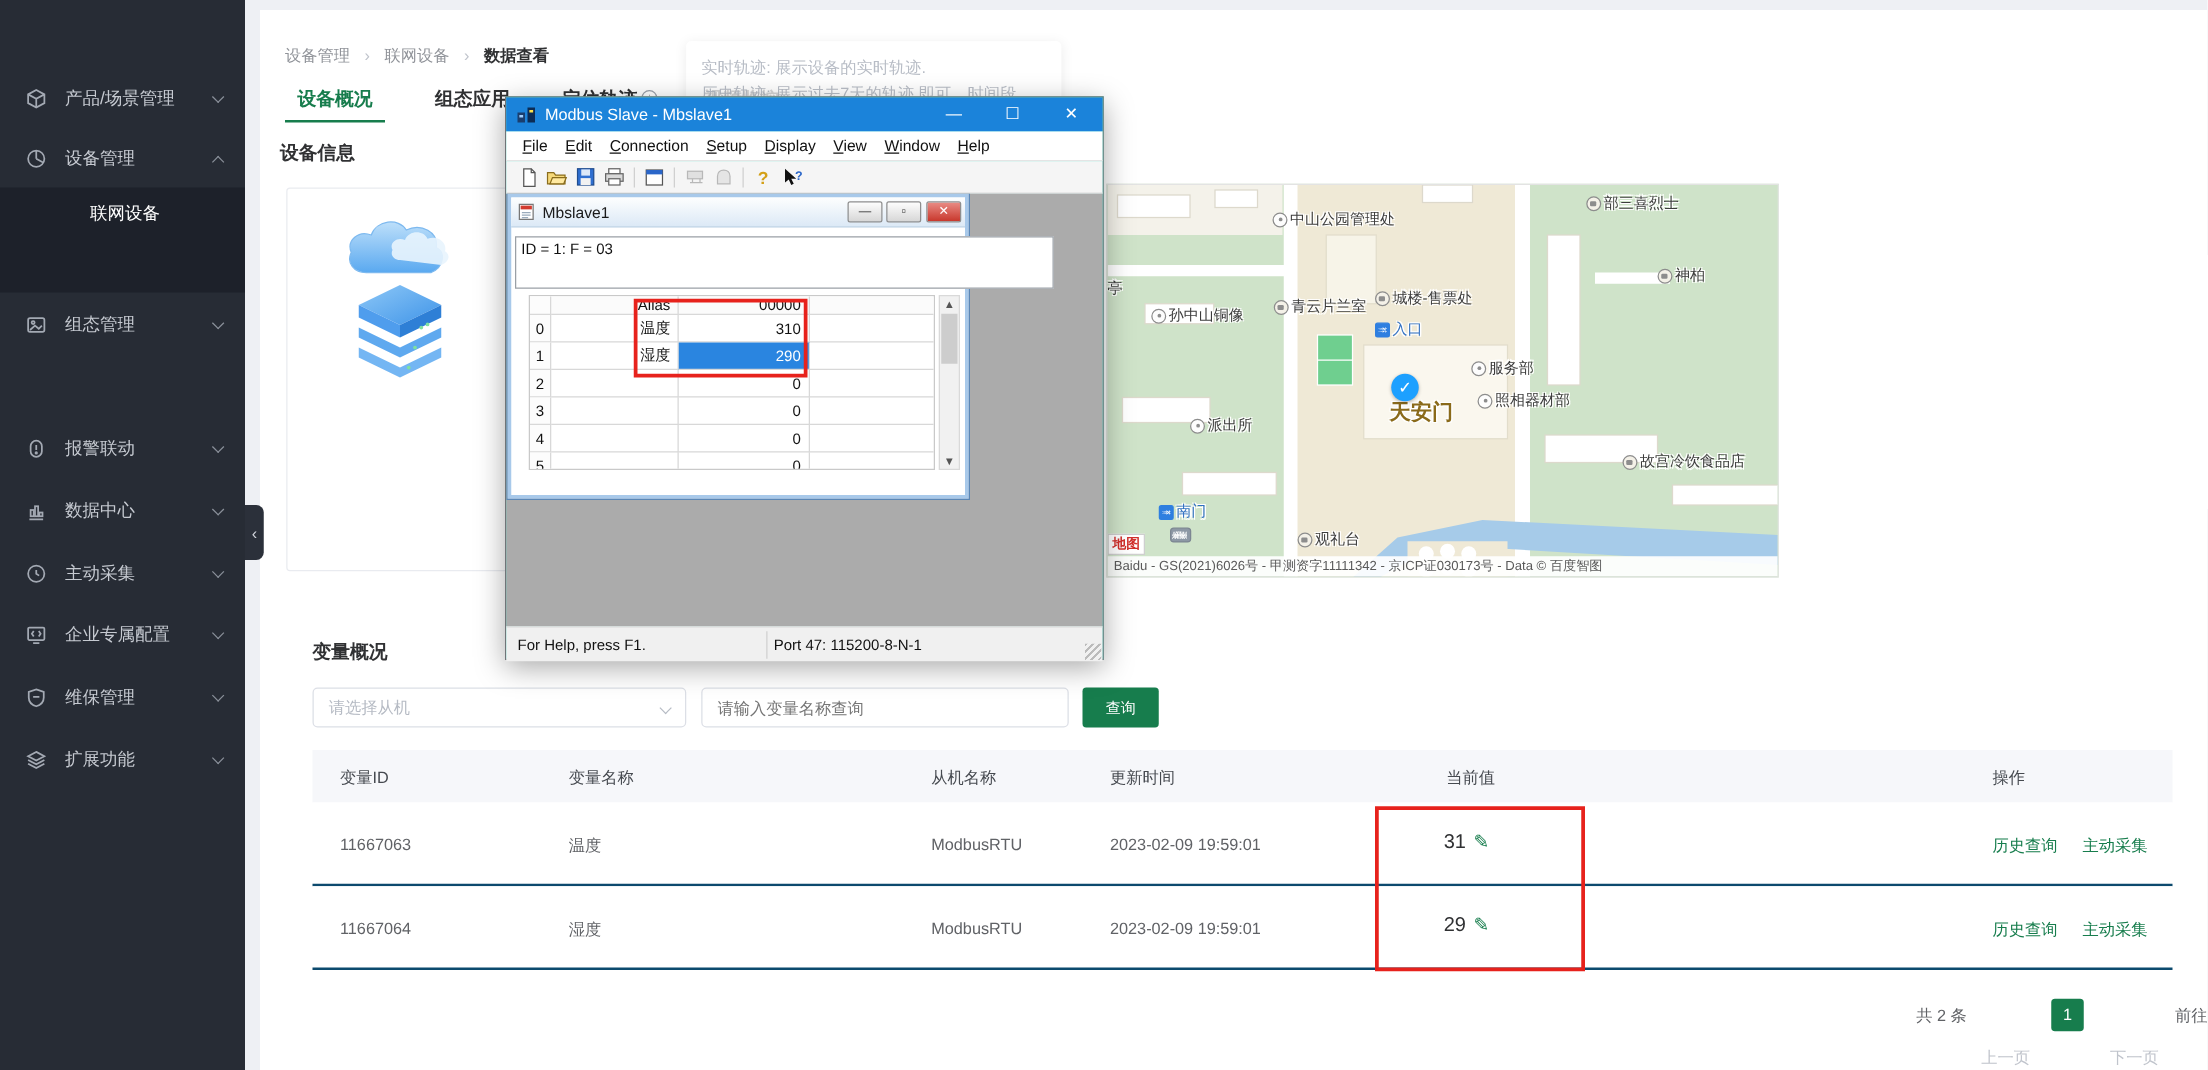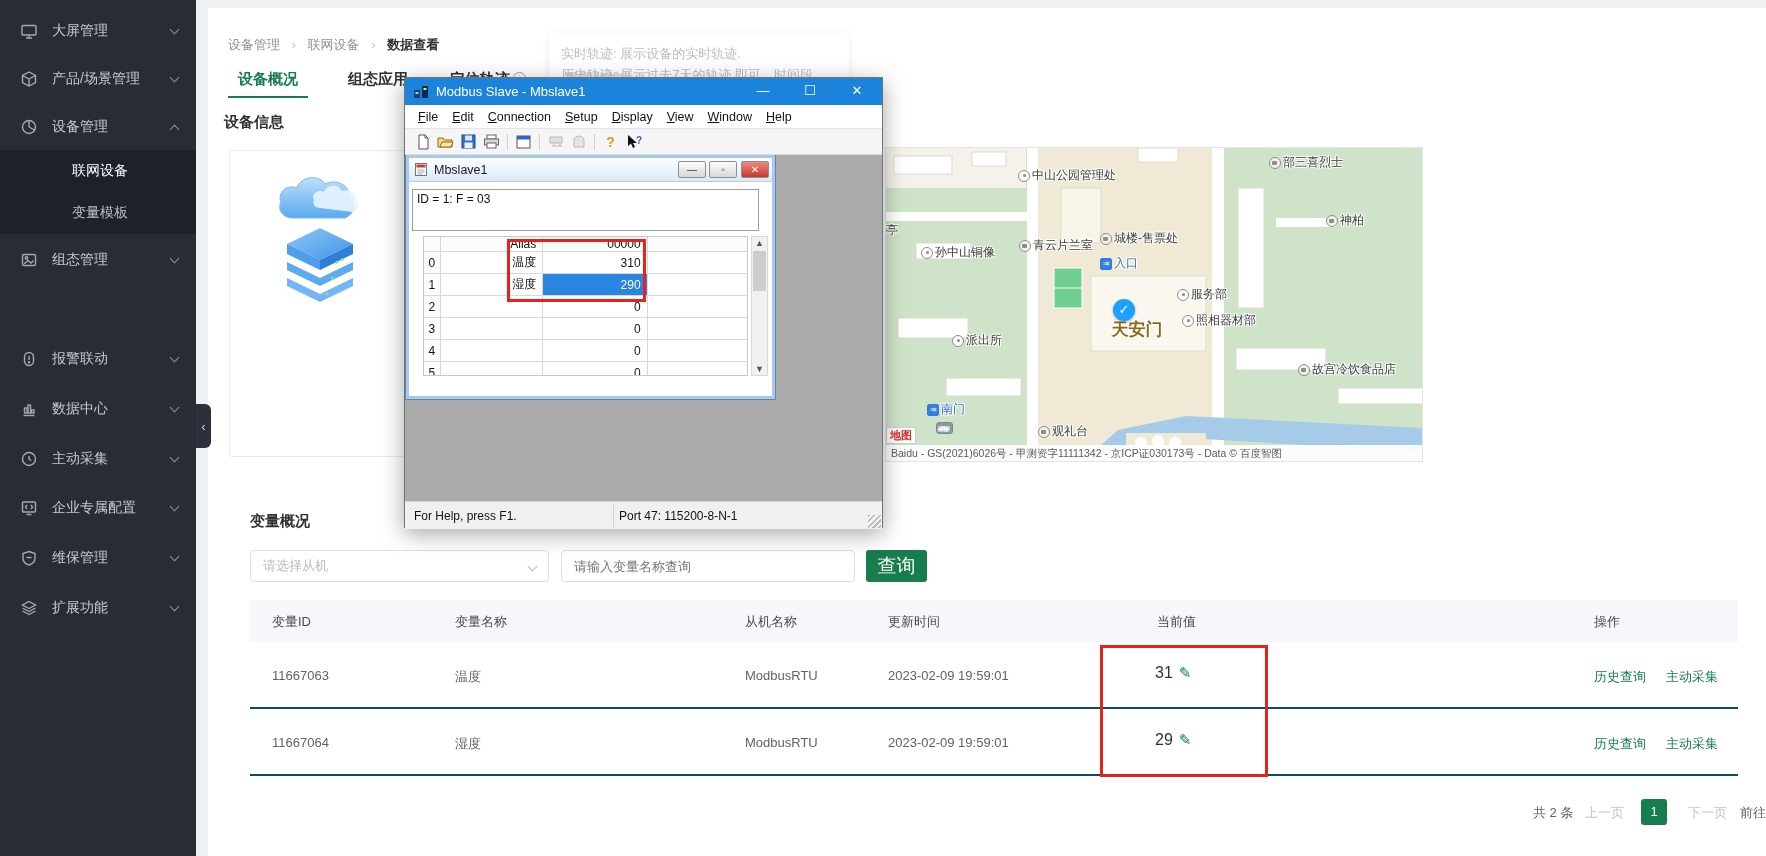--- a/index.html
+++ b/index.html
@@ -51,55 +51,55 @@
   .mk.atm { border-radius:3px; background:#8d98a5; border-color:#7c8692; width:17px; }
   .mk.atm::after { content:"ATM"; width:auto; height:auto; background:none; color:#fff; font-size:5px; left:1.5px; top:2.5px; }
   #map-pin { position:absolute; left:227px; top:151px; width:22px; height:22px; border-radius:50%; background:#1da0ff; box-shadow:0 1px 3px rgba(0,0,0,0.3); color:#fff; font-size:13px; font-weight:bold; text-align:center; line-height:21px; z-index:3; }
   #tiananmen-label { position:absolute; left:196px; top:170px; width:110px; text-align:center; font-size:17px; font-weight:bold; color:#8a6a1a; text-shadow:1px 1px 0 #fff,-1px -1px 0 #fff,1px -1px 0 #fff,-1px 1px 0 #fff; z-index:2; }
   #map-attr { position:absolute; left:0; bottom:0; width:538px; height:16px; background:rgba(255,255,255,0.92); font-size:10.5px; color:#5a5a5a; line-height:16px; padding-left:5px; white-space:nowrap; }
   #map-type-btn { position:absolute; left:0; bottom:17px; width:30px; height:17px; background:#fff; border:1px solid #cfcfcf; color:#d2302c; font-size:11px; font-weight:bold; text-align:center; line-height:15px; cursor:pointer; }
 
   
   .select-box, .input-box { position:absolute; height:32px; background:#fff; border:1px solid #dcdfe6; border-radius:4px; font-size:13px; color:#b6bbc4; line-height:30px; padding:0 12px; cursor:pointer; }
   .select-box .chev2 { position:absolute; right:12px; top:12px; width:7px; height:7px; border-right:1.3px solid #b6bbc4; border-bottom:1.3px solid #b6bbc4; transform:rotate(45deg); }
-  #search-btn { position:absolute; width:61px; height:32px; background:#177d4d; border:none; border-radius:3px; color:#fff; font-size:19px; cursor:pointer; }
+  #search-btn { position:absolute; width:61px; height:32px; background:#177d4d; border:none; border-radius:3px; color:#fff; font-size:12px; cursor:pointer; }
 
   #var-table { left:250px; top:600px; width:1488px; }
   #var-table .thead { position:relative; height:42px; background:#f6f7fa; font-size:13px; color:#464a50; }
   #var-table .thead span { position:absolute; top:13px; }
   .trow { position:relative; height:67px; background:#fff; border-bottom:2px solid #0c4a6e; font-size:13px; color:#606266; }
   .trow > span, .trow > div { position:absolute; top:26px; }
   .val-wrap { top:22px !important; font-size:16px; color:#303133; }
   .pencil { color:#177d4d; font-size:15px; margin-left:6px; cursor:pointer; }
   .op-link { color:#177d4d; cursor:pointer; }
 
   
   #pagination { left:0; top:798px; width:1766px; height:28px; font-size:13px; color:#606266; }
   #pagination span { position:absolute; top:6px; }
-  .pg-disabled { color:#c0c4cc; cursor:default; }
+  .pg-disabled { color:#c0c4cc; cursor:default;margin-top:33px; }
   #pg-current { top:1px !important; width:26px; height:26px; background:#177d4d; border-radius:3px; color:#fff; text-align:center; line-height:26px; cursor:pointer; }
 
   
   #modbus { left:404px; top:77px; width:479px; height:451px; z-index:30; border:1px solid #6f7478; box-shadow:0 6px 22px rgba(0,0,0,0.35); background:#5eead4; }
   #mb-titlebar { position:relative; height:27px; background:#1b83da; color:#fff; font-size:13px; display:flex; align-items:center; padding-left:8px; }
   #mb-titlebar .t { margin-left:7px; }
   .tb-btn { position:absolute; top:0; width:34px; height:27px; color:#fff; font-size:13px; text-align:center; line-height:26px; cursor:pointer; }
   #mb-menubar { height:24px; background:#fff; font-size:12.5px; color:#111; display:flex; align-items:center; padding-left:6px; border-bottom:1px solid #e4e4e4; }
   #mb-menubar .mi { padding:0 7px; cursor:pointer; }
   #mb-toolbar { height:26px; background:#f5f5f5; display:flex; align-items:center; padding-left:6px; border-bottom:1px solid #dcdcdc; }
   #mb-toolbar .ti { width:23px; height:20px; display:flex; align-items:center; justify-content:center; cursor:pointer; }
   #mb-toolbar .sep { width:1px; height:16px; background:#d0d0d0; margin:0 4px; }
   #mb-mdi { position:relative; height:346px; background:#ababab; overflow:hidden; }
 
   #mb-child { position:absolute; left:1px; top:0; width:369px; height:244px; background:#fff; border:3px solid #a8c9ea; outline:1px solid #5c87b5; }
   #mbc-title { position:relative; height:24px; background:linear-gradient(#fdfefe,#dce9f6); border-bottom:1px solid #b9cfe4; display:flex; align-items:center; padding-left:5px; font-size:12.5px; color:#1a1a1a; }
   #mbc-title .t { margin-left:5px; }
   .mbc-btn { position:absolute; top:3px; width:28px; height:17px; background:linear-gradient(#fdfdfd,#d7d7d7); border:1px solid #8e8e8e; border-radius:2px; font-size:10px; text-align:center; line-height:15px; color:#333; cursor:pointer; }
   .mbc-btn.close { background:linear-gradient(#e98b84,#c8372c); color:#fff; font-weight:bold; }
-  #mbc-info { position:absolute; left:3px; top:31px; width:347px; height:42px; border:1px solid #9aa0a6; background:#fff; font-size:12px; color:#111; padding:2px 4px; }
+  #mbc-info { position:absolute; left:3px; top:31px; width:431px; height:42px; border:1px solid #9aa0a6; background:#fff; font-size:12px; color:#111; padding:2px 4px; }
   #mb-grid { position:absolute; left:14px; top:78px; width:325px; height:140px; border:1px solid #c9c9c9; background:#fff; font-size:12px; color:#111; overflow:hidden; }
   .g-row { display:flex; height:22px; }
   .g-row.head { height:15px; background:#fbfbfb; }
   .g-cell { border-right:1px solid #d8d8d8; border-bottom:1px solid #d8d8d8; display:flex; align-items:center; justify-content:flex-end; padding-right:6px; }
   .g-num { width:17px; justify-content:center; padding-right:0; background:#fcfcfc; }
   .g-alias { width:103px; }
   .g-val { width:105px; }
   .g-extra { width:100px; border-right:none; }
   .g-sel { background:#2a85e0; color:#fff; }
   #mb-scroll { position:absolute; left:342px; top:78px; width:17px; height:140px; background:#f1f1f1; border:1px solid #d9d9d9; font-size:9px; color:#555; cursor:pointer; }
@@ -115,49 +115,38 @@
   .red-box { border:3px solid #e7221c; background:transparent; z-index:40; pointer-events:none; }
 
   u { text-decoration:underline; }
 </style>
 </head>
 <body>
 
 <div id="content-bg" class="abs"></div>
 
 <nav id="sidebar" class="abs">
-  <div class="side-item" style="top:7px">
-    <svg width="18" height="18">
-        <rect x="2" y="3.5" width="14" height="9.5" rx="1"></rect>
-        <path d="M6 16h6M9 13v3"></path>
-      </svg>
-    <span class="lbl">大屏管理</span>
-      <span class="chev"></span>
-  </div>
   <div class="side-item" style="top:55px">
     <svg width="18" height="18">
         <path d="M9 2 15.5 5.5 V12.5 L9 16 2.5 12.5 V5.5 Z M2.5 5.5 9 9 15.5 5.5 M9 9 V16"></path>
       </svg>
     <span class="lbl">产品/场景管理</span>
       <span class="chev"></span>
   </div>
   <div class="side-item" style="top:103px">
     <svg width="18" height="18">
         <circle cx="9" cy="9" r="6.5"></circle>
         <path d="M9 9 V2.5 M9 9 L14.5 12"></path>
       </svg>
     <span class="lbl">设备管理</span>
       <span class="chev up"></span>
   </div>
   <div id="submenu">
     <div class="sub-item active" style="top:0">
         <span>联网设备</span>
-      </div>
-    <div class="sub-item" style="top:42px">
-        <span>变量模板</span>
       </div>
   </div>
   <div class="side-item" style="top:236px">
     <svg width="18" height="18">
         <rect x="2.5" y="3.5" width="13" height="11" rx="1.5"></rect>
         <circle cx="6.5" cy="7" r="1.2"></circle>
         <path d="M4 13 8 9.5 11 12 13.5 9.5"></path>
       </svg>
     <span class="lbl">组态管理</span>
       <span class="chev"></span>

